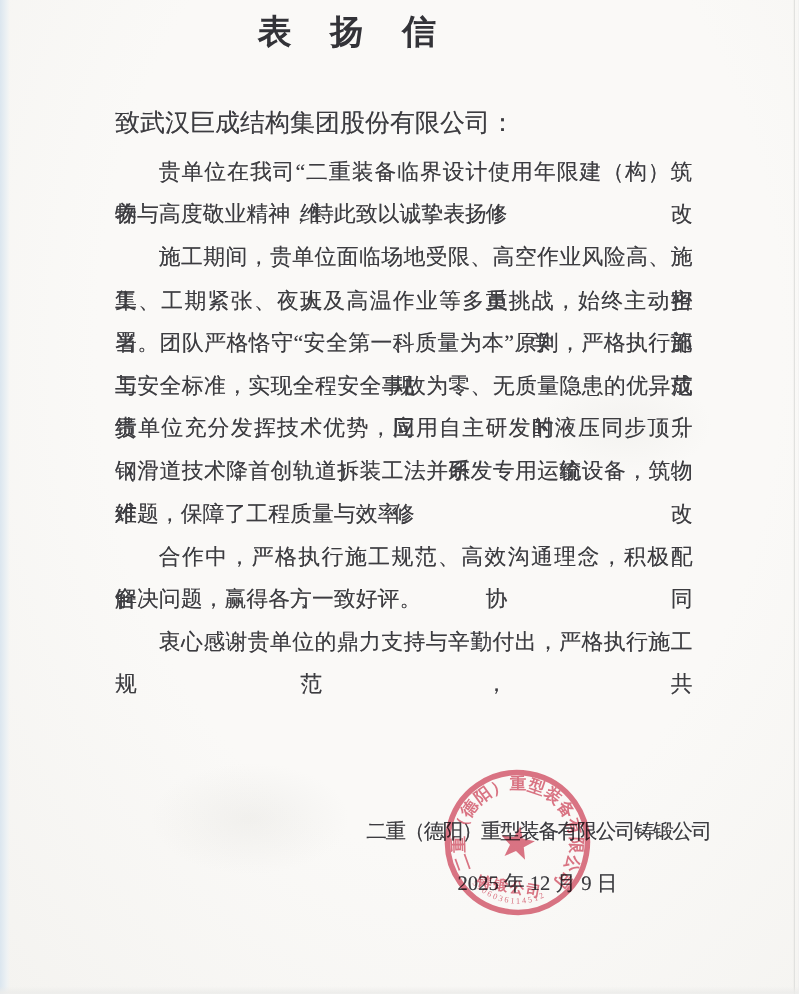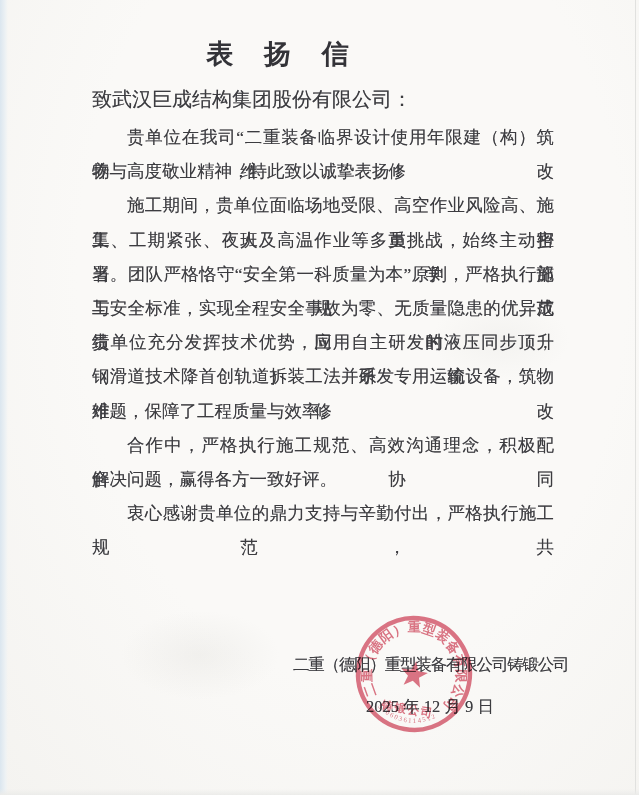--- a/index.html
+++ b/index.html
@@ -21,21 +21,21 @@
   }
   .edge-right{
     position:absolute;right:3px;top:0;width:1px;height:795px;
     background:#e1e1df;
   }
   .edge-bottom{
     position:absolute;left:0;bottom:0;width:639px;height:6px;
     background:linear-gradient(to top,#ececea, rgba(255,255,255,0));
   }
   .title{
-    position:absolute;top:36px;left:0;width:555px;margin:0;
+    position:absolute;top:7px;left:0;width:555px;margin:0;
     text-align:center;
     font-size:27px;font-weight:bold;letter-spacing:12px;text-indent:12px;
     color:#333338;
   }
   .salutation{
     position:absolute;top:87px;left:92px;width:462px;
     font-size:20px;line-height:24px;
     text-shadow:0 0 .5px rgba(70,70,75,.55);
   }
   .letter-body{

